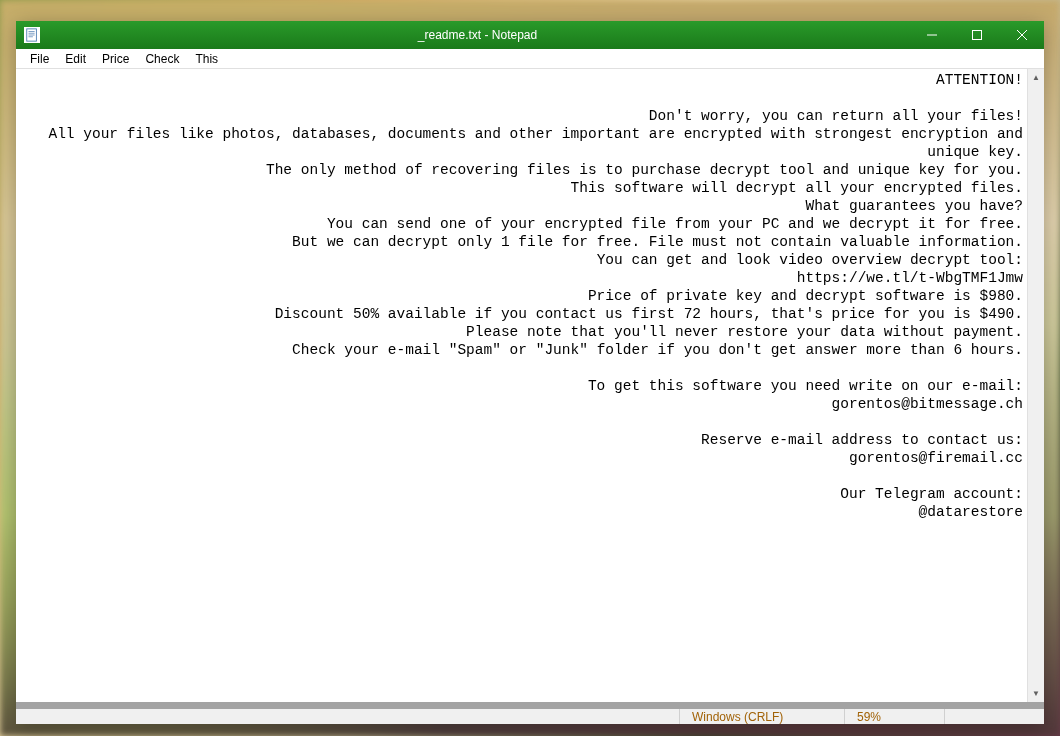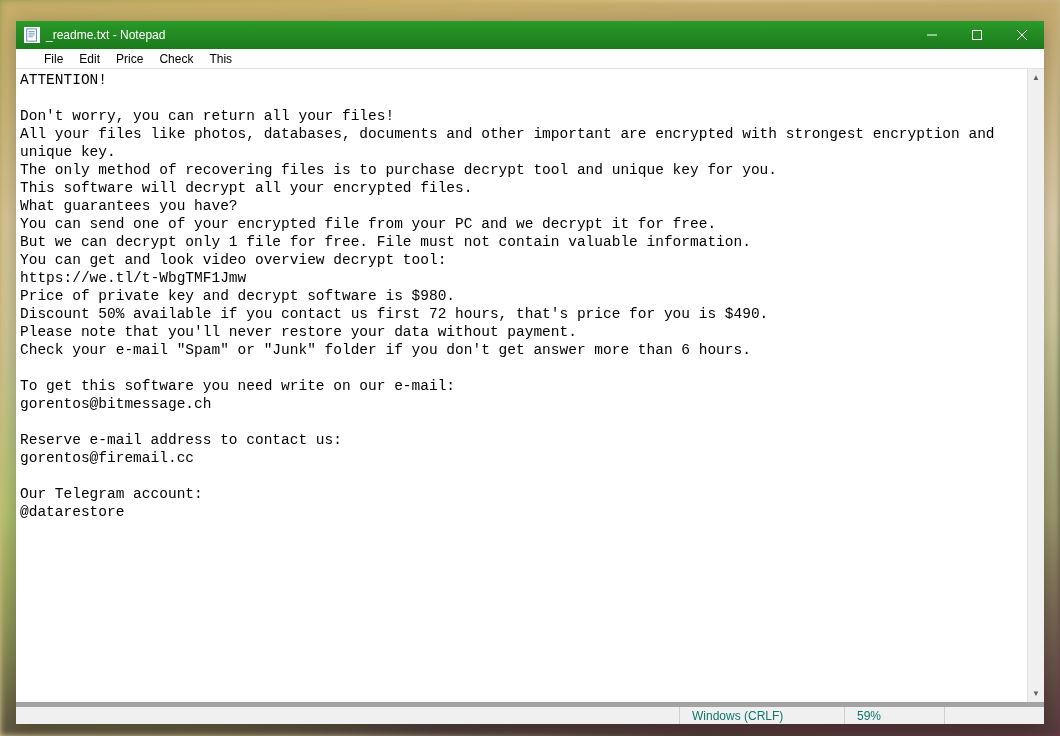--- a/index.html
+++ b/index.html
@@ -38,20 +38,21 @@
     }
     .titlebar {
       height: 28px;
       background: #1a8a1a;
       background: linear-gradient(180deg, #2a9a2a 0%, #1a7a1a 100%);
       display: flex;
       align-items: center;
       color: #ffffff;
       font-size: 12px;
       padding-left: 8px;
+      text-align: center;
     }
     .titlebar-icon {
       width: 16px;
       height: 16px;
       margin-right: 6px;
       background: #ffffff;
       display: inline-flex;
       align-items: center;
       justify-content: center;
     }
@@ -78,33 +79,34 @@
     .window-control svg {
       width: 10px;
       height: 10px;
     }
     .menubar {
       height: 20px;
       background: #ffffff;
       border-bottom: 1px solid #e0e0e0;
       display: flex;
       align-items: flex-end;
-      padding: 0 20px;
+      padding: 0 6px;
       font-size: 12px;
     }
     .menu-item {
       padding: 2px 8px;
       cursor: pointer;
     }
     .editor-area {
       flex: 1;
       position: relative;
       overflow: hidden;
       background: #ffffff;
       display: flex;
+      text-align: right;
     }
     .editor-content {
       flex: 1;
       padding: 2px 4px;
       font-family: Consolas, "Courier New", monospace;
       font-size: 14.5px;
       line-height: 18px;
       white-space: pre-wrap;
       color: #000000;
       overflow: hidden;
@@ -125,25 +127,25 @@
       cursor: pointer;
       color: #606060;
       font-size: 8px;
     }
     .scroll-track {
       flex: 1;
     }
     .statusbar {
       height: 22px;
       background: #f0f0f0;
-      border-top: 5px solid #a3a3a3;
+      border-top: 7px solid #a3a3a3;
       display: flex;
       align-items: center;
       font-size: 12px;
-      color: #0f766e;
+      color: #a16207;
     }
     .status-spacer {
       flex: 1;
     }
     .status-cell {
       padding: 0 12px;
       border-left: 1px solid #d0d0d0;
       height: 100%;
       display: flex;
       align-items: center;

